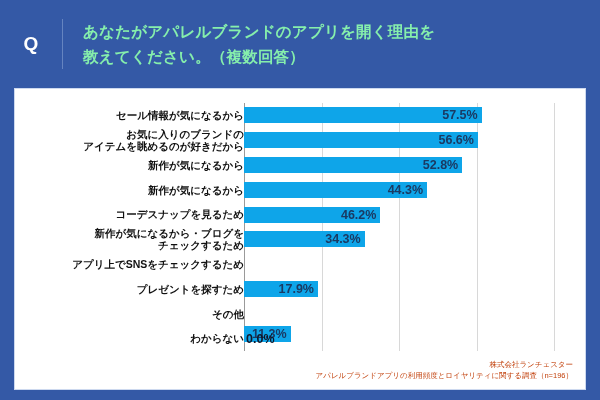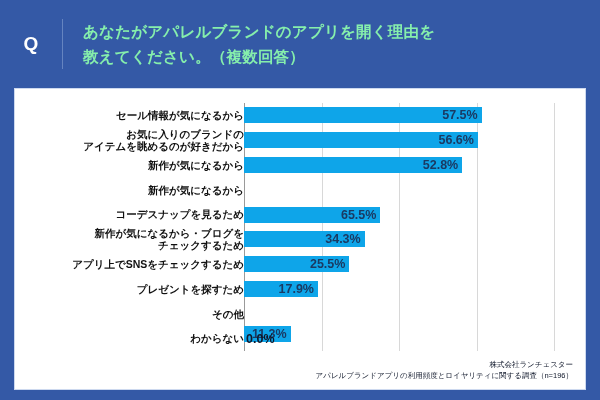--- a/index.html
+++ b/index.html
@@ -76,21 +76,21 @@
     padding-right:4px; white-space:nowrap;
   }
   .bar-value.outside {
     position:absolute; left:2px; padding-right:0;
     color:#0f172a;
   }
 
   
   .footer {
     position:absolute; right:12px; bottom:8px;
-    text-align:right; color:#0f172a; line-height:1.5;
+    text-align:right; color:#c2410c; line-height:1.5;
   }
   .footer .f1 { font-size:7.5px; }
   .footer .f2 { font-size:7.5px; }
 </style>
 </head>
 <body>
 
 <div class="screen">
 
   <div class="header">
@@ -132,45 +132,45 @@
           <div class="row">
             <div class="row-label">新作が気になるから</div>
             <div class="bar-wrap">
               <div class="bar" style="width: 218.24px;">
                 <span class="bar-value">52.8%</span>
               </div>
             </div>
           </div>
           <div class="row">
             <div class="row-label">新作が気になるから</div>
+            <div class="bar-wrap">
+              <div class="bar" style="width: 183.107px;">
+                <span class="bar-value">44.3%</span>
+              </div>
+            </div>
           </div>
           <div class="row">
             <div class="row-label">コーデスナップを見るため</div>
             <div class="bar-wrap">
               <div class="bar" style="width: 136.4px;">
-                <span class="bar-value">65.5%</span>
+                <span class="bar-value">46.2%</span>
               </div>
             </div>
           </div>
           <div class="row">
             <div class="row-label">新作が気になるから・ブログを
 チェックするため</div>
             <div class="bar-wrap">
               <div class="bar" style="width: 120.693px;">
                 <span class="bar-value">34.3%</span>
               </div>
             </div>
           </div>
           <div class="row">
             <div class="row-label">アプリ上でSNSをチェックするため</div>
-            <div class="bar-wrap">
-              <div class="bar" style="width: 105.4px;">
-                <span class="bar-value">25.5%</span>
-              </div>
-            </div>
           </div>
           <div class="row">
             <div class="row-label">プレゼントを探すため</div>
             <div class="bar-wrap">
               <div class="bar" style="width: 73.9867px;">
                 <span class="bar-value">17.9%</span>
               </div>
             </div>
           </div>
           <div class="row">

